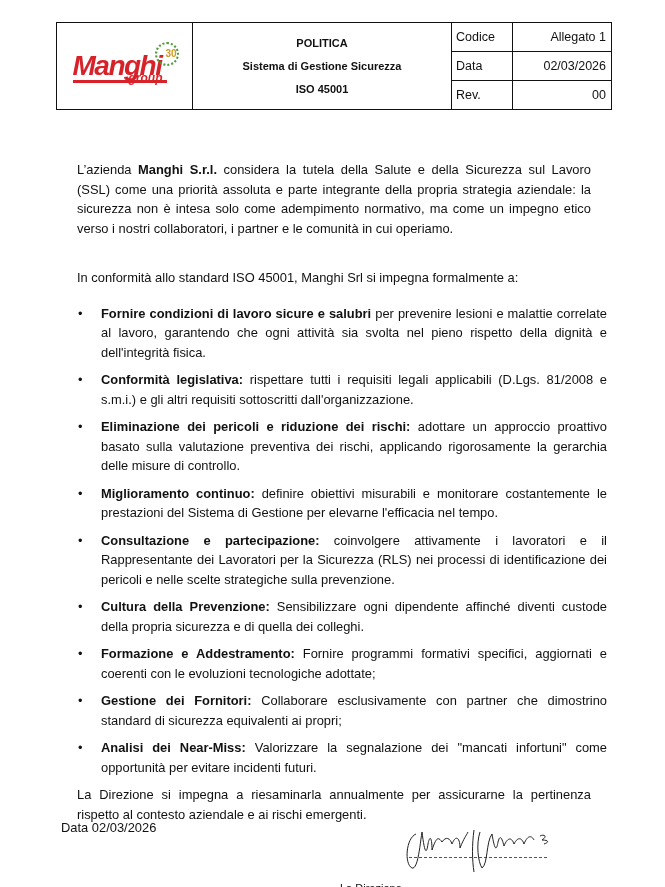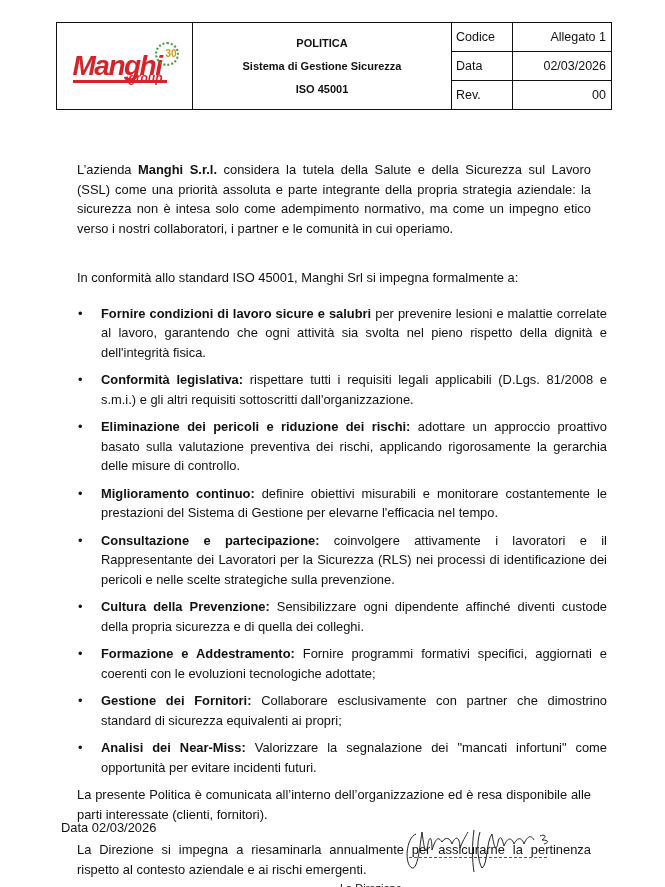--- a/index.html
+++ b/index.html
@@ -94,21 +94,20 @@
     <li><span class="bullet">•</span><span class="b">Consultazione e partecipazione:</span><span> coinvolgere attivamente i lavoratori e il Rappresentante dei Lavoratori per la Sicurezza (RLS) nei processi di identificazione dei pericoli e nelle scelte strategiche sulla prevenzione.</span></li>
   </ul>
 
   <ul>
     <li><span class="bullet">•</span><span class="b">Cultura della Prevenzione:</span><span> Sensibilizzare ogni dipendente affinché diventi custode della propria sicurezza e di quella dei colleghi.</span></li>
     <li><span class="bullet">•</span><span class="b">Formazione e Addestramento:</span><span> Fornire programmi formativi specifici, aggiornati e coerenti con le evoluzioni tecnologiche adottate;</span></li>
     <li><span class="bullet">•</span><span class="b">Gestione dei Fornitori:</span><span> Collaborare esclusivamente con partner che dimostrino standard di sicurezza equivalenti ai propri;</span></li>
     <li><span class="bullet">•</span><span class="b">Analisi dei Near-Miss:</span><span> Valorizzare la segnalazione dei "mancati infortuni" come opportunità per evitare incidenti futuri.</span></li>
   </ul>
 
-  <p class="closing">La presente Politica è comunicata all’interno dell’organizzazione ed è resa disponibile alle parti interessate (clienti, fornitori).</p>
   <p class="closing2">La Direzione si impegna a riesaminarla annualmente per assicurarne la pertinenza rispetto al contesto aziendale e ai rischi emergenti.</p>
 </div>
 
 <div class="date">Data 02/03/2026</div>
 <div class="sign">La Direzione</div>
 <div class="sigline"></div>
 <svg class="sigsvg" width="180" height="48" viewBox="0 0 180 48">
   <path d="M14 10 C4 14 2 40 10 44 C16 46 18 20 20 8 C22 24 24 34 26 20 C28 10 30 14 30 26 C34 14 36 12 40 18 C44 12 48 14 50 20 C54 10 58 14 58 24 C62 14 64 12 66 8 M72 6 C70 20 70 36 72 48 M78 8 C74 20 76 38 80 44 C86 40 84 18 90 10 C92 22 94 30 96 18 C98 10 100 14 102 22 C106 12 110 14 112 20 C116 12 120 14 122 20 C126 10 130 12 132 16 M138 12 C142 10 146 12 140 16 C146 16 148 18 142 20" fill="none" stroke="#222" stroke-width="1"></path>
 </svg>
 

